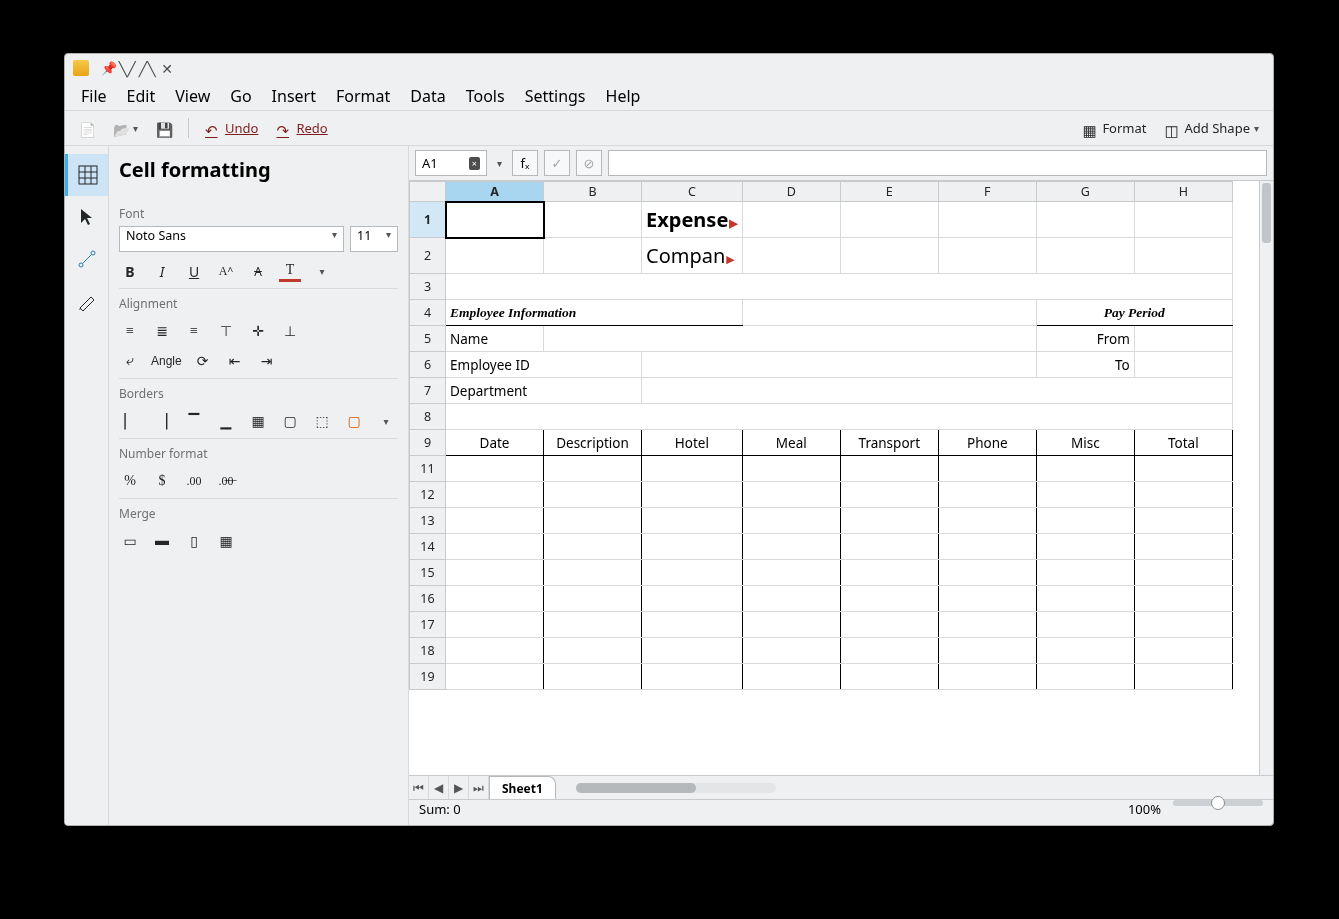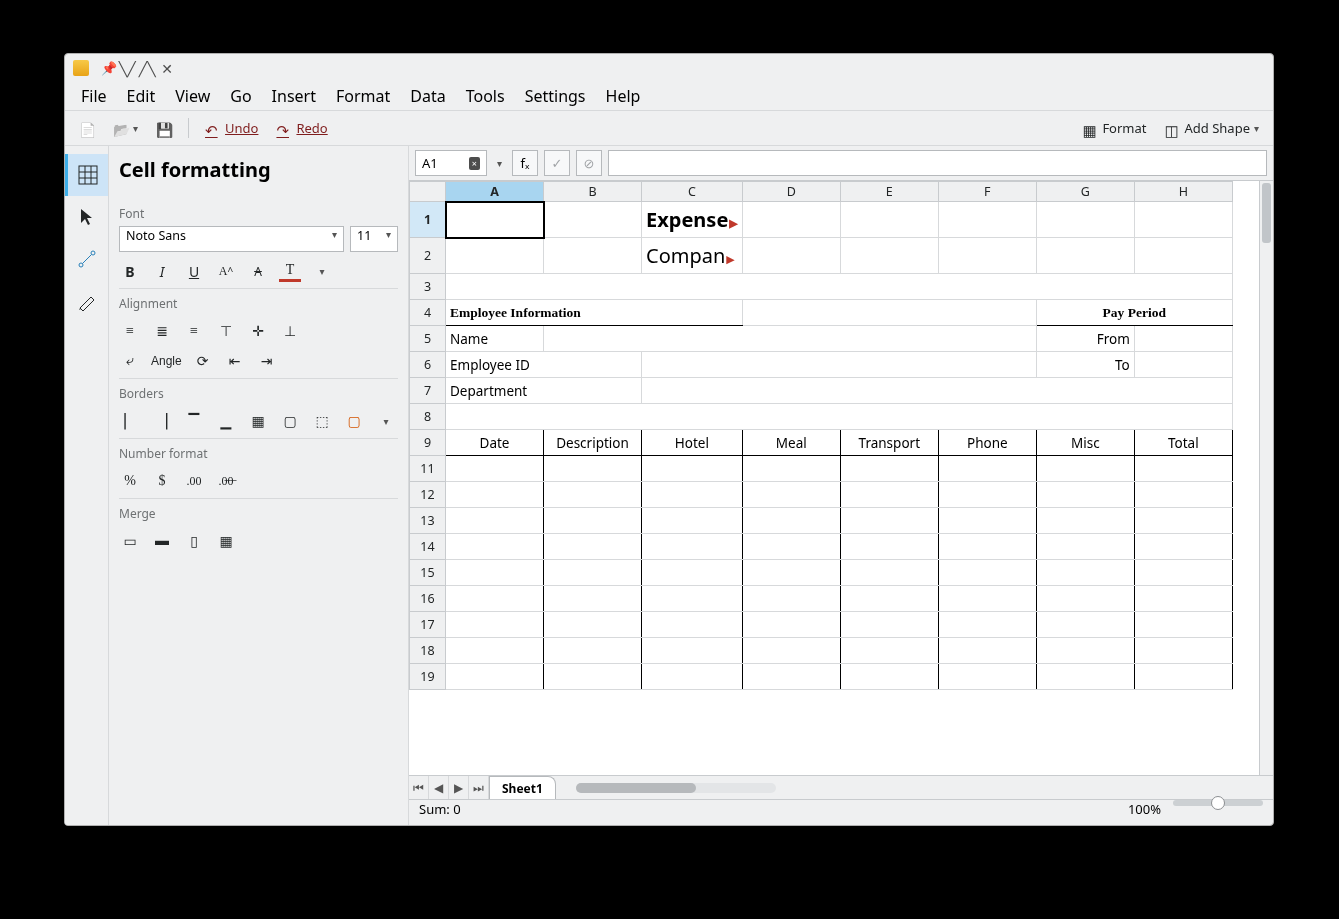--- a/index.html
+++ b/index.html
@@ -120,21 +120,21 @@
   .sheet { flex:1; position:relative; overflow:hidden; }
   table.sheet-table { border-collapse:collapse; table-layout:fixed; }
   .colhdr th, .rowhdr { background:#eff0f1; border:1px solid #c8cbce; font-size:12.5px; font-weight:400; color:#232627; }
   .colhdr th { height:20px; }
   .colhdr th.active { background:#a8d5f0; font-weight:700;}
   .rowhdr { width:36px; text-align:center; height:26px; }
   .rowhdr.active { background:#d2e8f7; font-weight:700;}
   td.cell { border:1px solid #d7d9db; background:#fff; font-size:13.5px; padding:0 4px; height:26px; vertical-align:middle; overflow:hidden; white-space:nowrap;}
   td.cell.selected { outline:2px solid #000; outline-offset:-1px; background:#fff;}
   td.cell.big { font-family: Georgia, serif; font-size:20px; font-weight:700; height:36px;}
-  td.cell.hdr-underline { border-bottom:1.5px solid #000; font-weight:700; font-family:Georgia,serif;}
+  td.cell.hdr-underline { border-bottom:1.5px solid #000; font-style:italic; font-weight:700; font-family:Georgia,serif;}
   td.cell.col-th { border:1px solid #000; text-align:center; }
   td.cell.col-body { border-left:1px solid #000; border-right:1px solid #000;}
   .overflow-mark { color:#c0392b; font-size:11px; margin-left:1px;}
 
   .vscroll { width:14px; background:#eff0f1; border-left:1px solid #c8cbce; position:relative;}
   .vscroll .thumb { position:absolute; left:2px; right:2px; top:2px; height:60px; background:#c1c5c9; border-radius:3px;}
 
   
   .sheettabs {
     height:24px; border-top:1px solid #c8cbce; display:flex; align-items:stretch; background:#eff0f1; font-size:12px;

